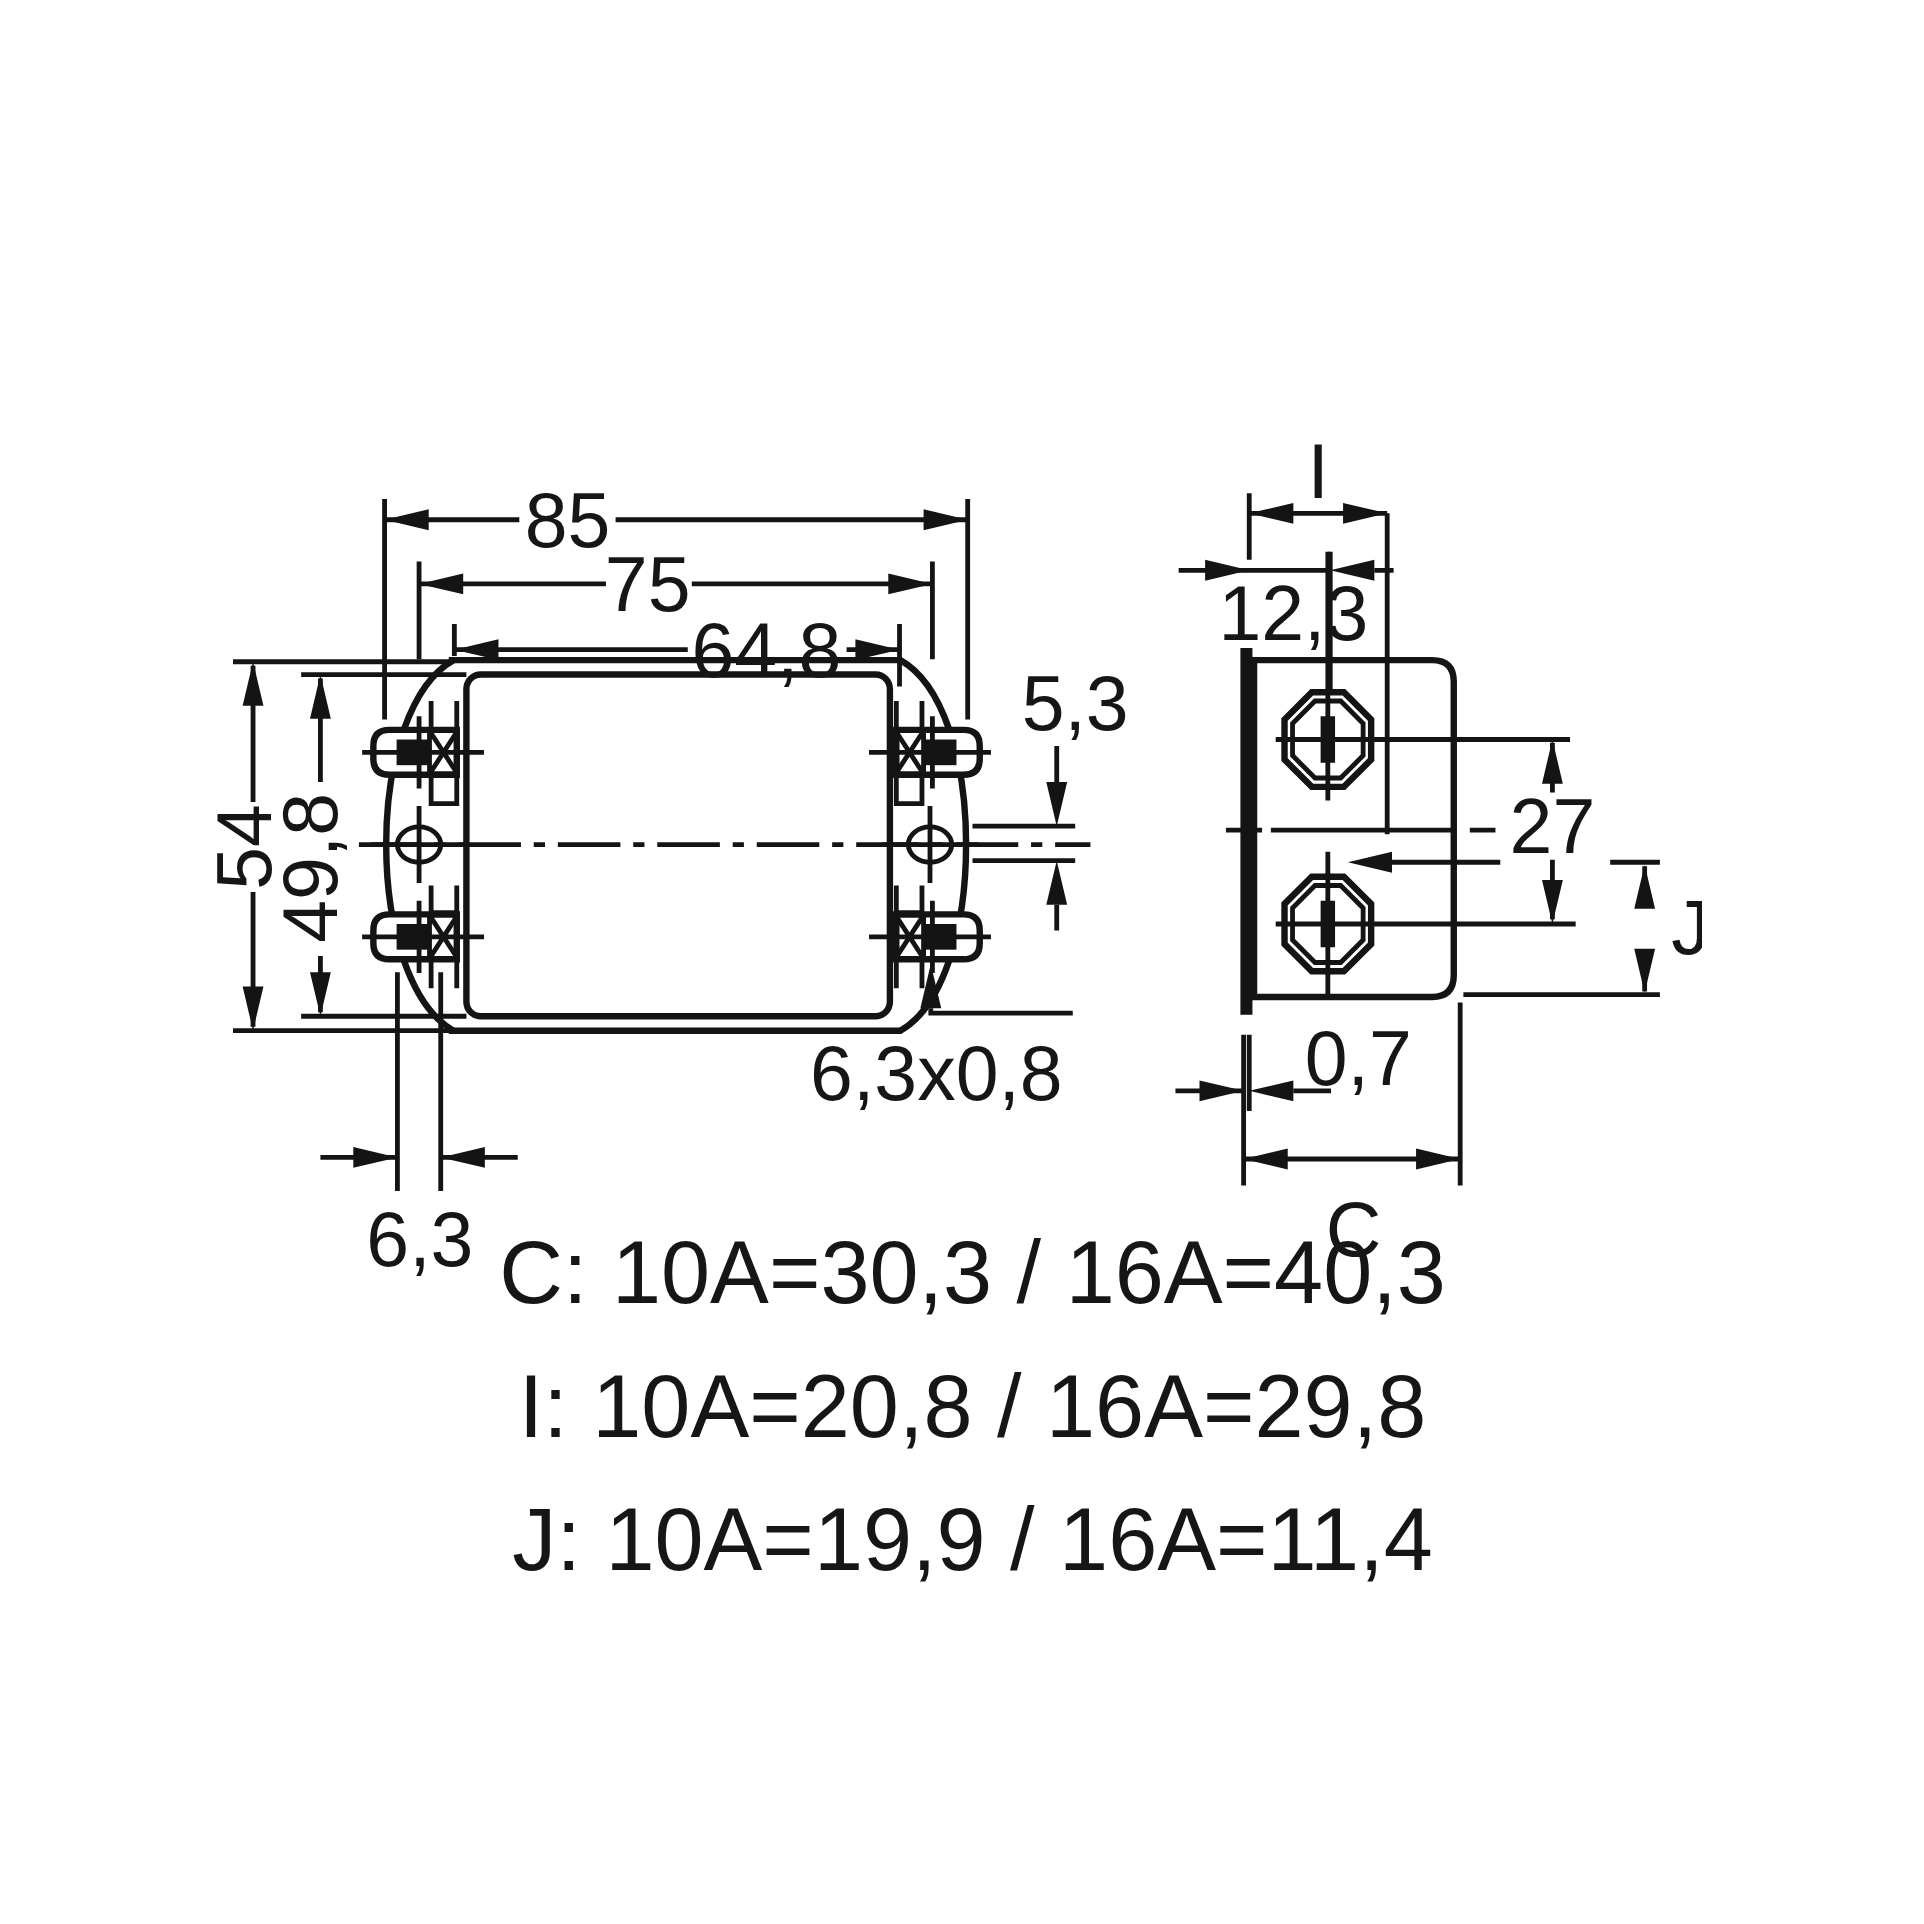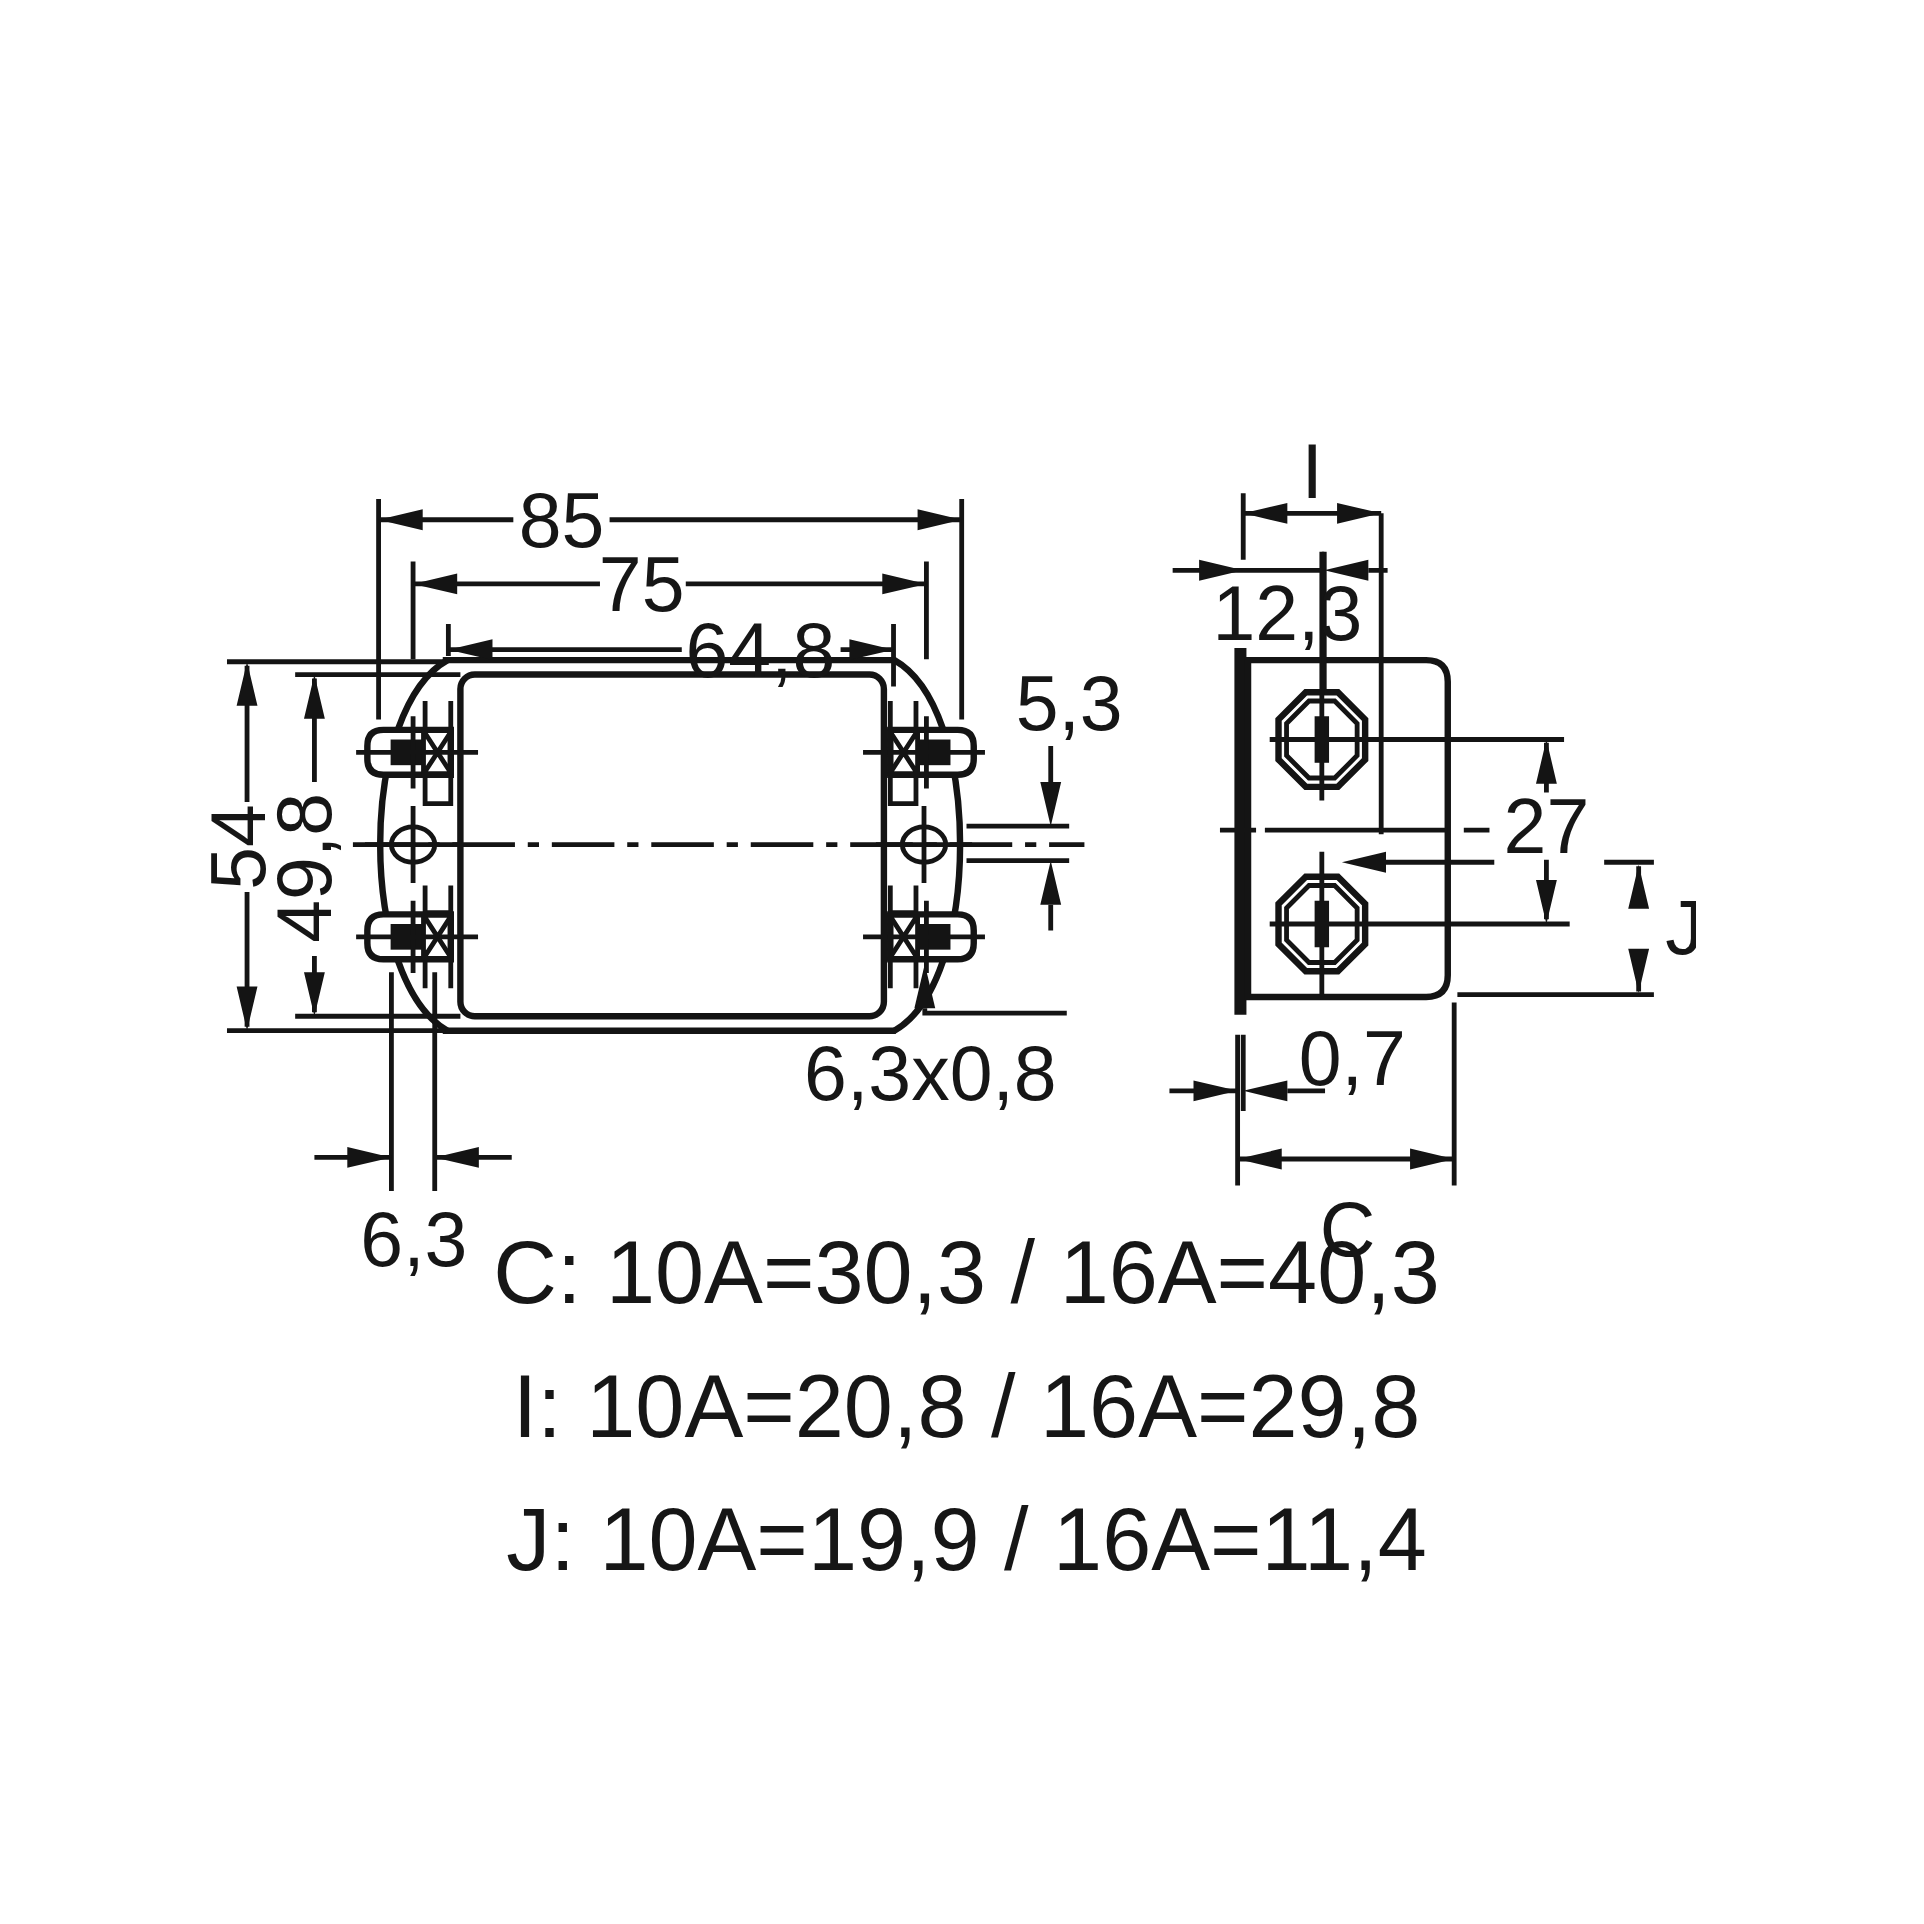--- a/index.html
+++ b/index.html
@@ -1,16 +1,16 @@
 <!DOCTYPE html>
 <html style="font-size:13px"><head>
 <meta charset="utf-8">
 <style>
   html,body{margin:0;padding:0;background:#ffffff;}
-  .canvas{position:relative;width:1696px;height:1925px;background:#ffffff;overflow:hidden;}
+  .canvas{position:relative;width:1696px;height:1925px;background:#ffffff;overflow:hidden;padding-left:6px;}
   svg{display:block;width:1925px;height:1925px;}
   .ln{stroke:#141414;stroke-width:8;fill:none;}
   .thin{stroke:#141414;stroke-width:6;fill:none;}
   .dim{stroke:#141414;stroke-width:6;fill:none;}
   .cl{stroke:#141414;stroke-width:6;fill:none;stroke-dasharray:78 16 14 16;}
   .arr{fill:#141414;stroke:none;}
   .solid{fill:#141414;stroke:none;}
   .wht{fill:#ffffff;stroke:#141414;stroke-width:8;}
   text{font-family:"Liberation Sans", sans-serif;fill:#161616;}
   .dimtxt{font-size:96px;}

